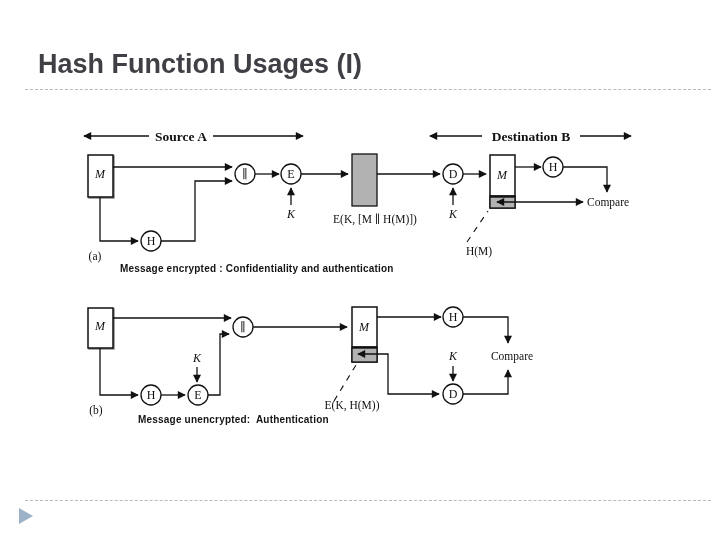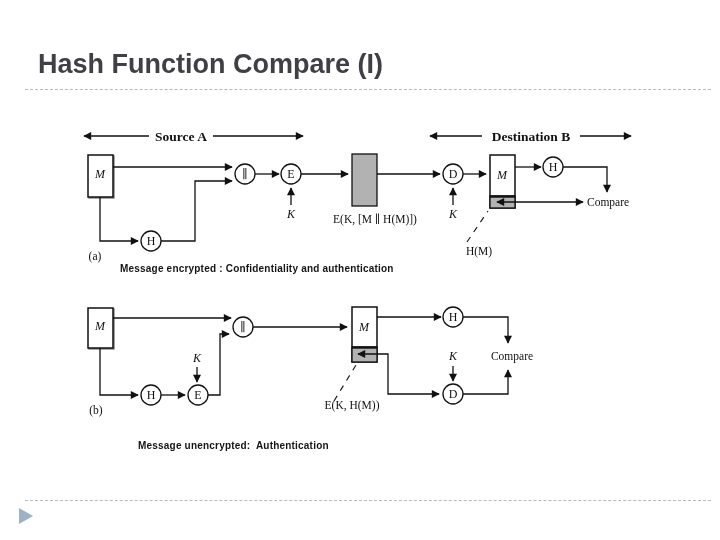--- a/index.html
+++ b/index.html
@@ -12,40 +12,40 @@
     font-size:27px; font-weight:bold; color:#3f3f46; line-height:32px;
   }
   .sep { position:absolute; height:0; border-top:1px dashed #b4bac0; }
   #sep-title  { left:25px; top:89px;  width:686px; }
   #sep-bottom { left:25px; top:500px; width:686px; }
   .caption {
     position:absolute; font-weight:bold; color:#141414;
     font-size:10px; white-space:pre; letter-spacing:0.2px;
   }
   #caption-a { left:120px; top:263px; }
-  #caption-b { left:138px; top:440px; }
+  #caption-b { left:138px; top:414px; }
   #diagram-svg { position:absolute; left:0; top:0; }
   .ln   { stroke:#111; stroke-width:1.3; fill:none; }
   .thick{ stroke:#111; stroke-width:2.4; fill:none; }
   .dash { stroke:#111; stroke-width:1.1; fill:none; stroke-dasharray:6 6; }
   .box  { fill:#ffffff; stroke:#111; stroke-width:1.5; }
   .shadowed { filter:drop-shadow(1.5px 1.5px 0px #8a8a8a); }
   .grayfill { fill:#b2b2b2; stroke:#111; stroke-width:1.3; }
   .circ { fill:#ffffff; stroke:#111; stroke-width:1.3; }
   .dt   { font-family:"Liberation Serif","DejaVu Serif",serif; fill:#111; }
   .it   { font-style:italic; }
   .hdr  { font-weight:bold; font-size:13.5px; }
   .cl   { font-size:12px; text-anchor:middle; }
   .sm   { font-size:11.5px; }
   .mid  { text-anchor:middle; }
 </style>
 </head>
 <body>
 
-<div id="title">Hash Function Compare (I)</div>
+<div id="title">Hash Function Usages (I)</div>
 <div id="sep-title" class="sep"></div>
 <div id="caption-a" class="caption">Message encrypted : Confidentiality and authentication</div>
 <div id="caption-b" class="caption">Message unencrypted:  Authentication</div>
 <div id="sep-bottom" class="sep"></div>
 
 <svg id="diagram-svg" width="720" height="540" viewBox="0 0 720 540">
   <defs>
     <marker id="ah" viewBox="0 0 10 10" refX="9" refY="5" markerWidth="9" markerHeight="8" markerUnits="userSpaceOnUse" orient="auto-start-reverse">
       <path d="M0,0 L10,5 L0,10 z" fill="#111"></path>
     </marker>

